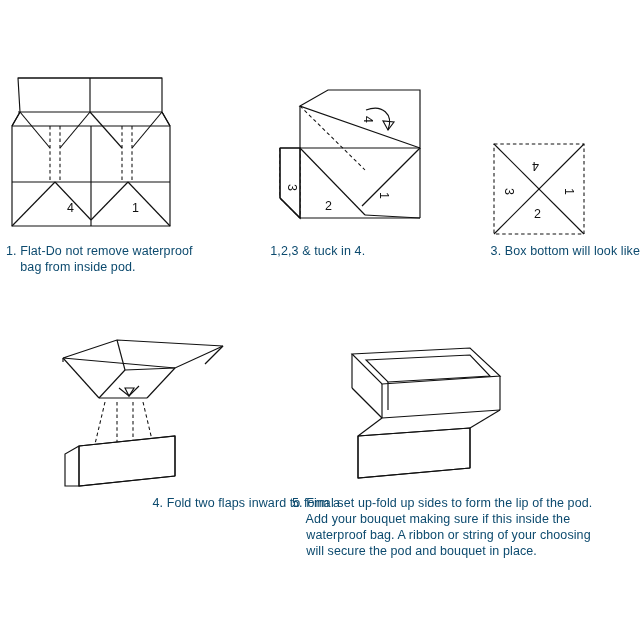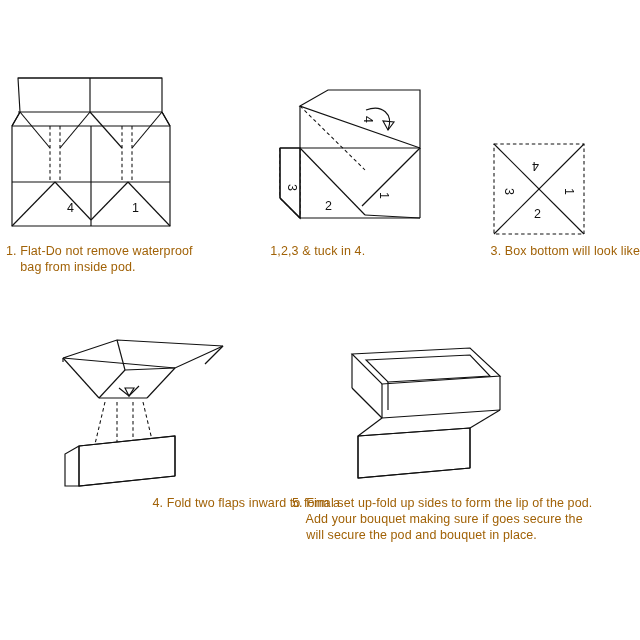--- a/index.html
+++ b/index.html
@@ -21,21 +21,21 @@
     width: 640px;
     height: 640px;
   }
   .fig {
     position: absolute;
   }
   .caption {
     position: absolute;
     font-size: 12.5px;
     line-height: 1.28;
-    color: #a16207;
+    color: #0c4a6e;
     letter-spacing: 0.1px;
   }
   .caption .cap-line {
     display: block;
     white-space: pre;
   }
   
   #step1-caption { left: 6px;  top: 243px;  width: 232px; }
   #step2-caption { left: 256px; top: 243px; width: 210px; }
   #step3-caption { left: 470px; top: 243px; width: 170px; text-align: right; }
@@ -202,17 +202,18 @@
   <div class="caption" id="step3-caption">
     <span class="cap-line">3. Box bottom will look like</span>
   </div>
 
   <div class="caption" id="step4-caption">
     <span class="cap-line">4. Fold two flaps inward to form a</span>
   </div>
 
   <div class="caption" id="step5-caption">
     <span class="cap-line">5. Final set up-fold up sides to form the lip of the pod.</span>
-    <span class="cap-line">    Add your bouquet making sure if goes secure the</span>
+    <span class="cap-line">    Add your bouquet making sure if this inside the</span>
+    <span class="cap-line">    waterproof bag. A ribbon or string of your choosing</span>
     <span class="cap-line">    will secure the pod and bouquet in place.</span>
   </div>
 
 </div>
 
 </body></html>

